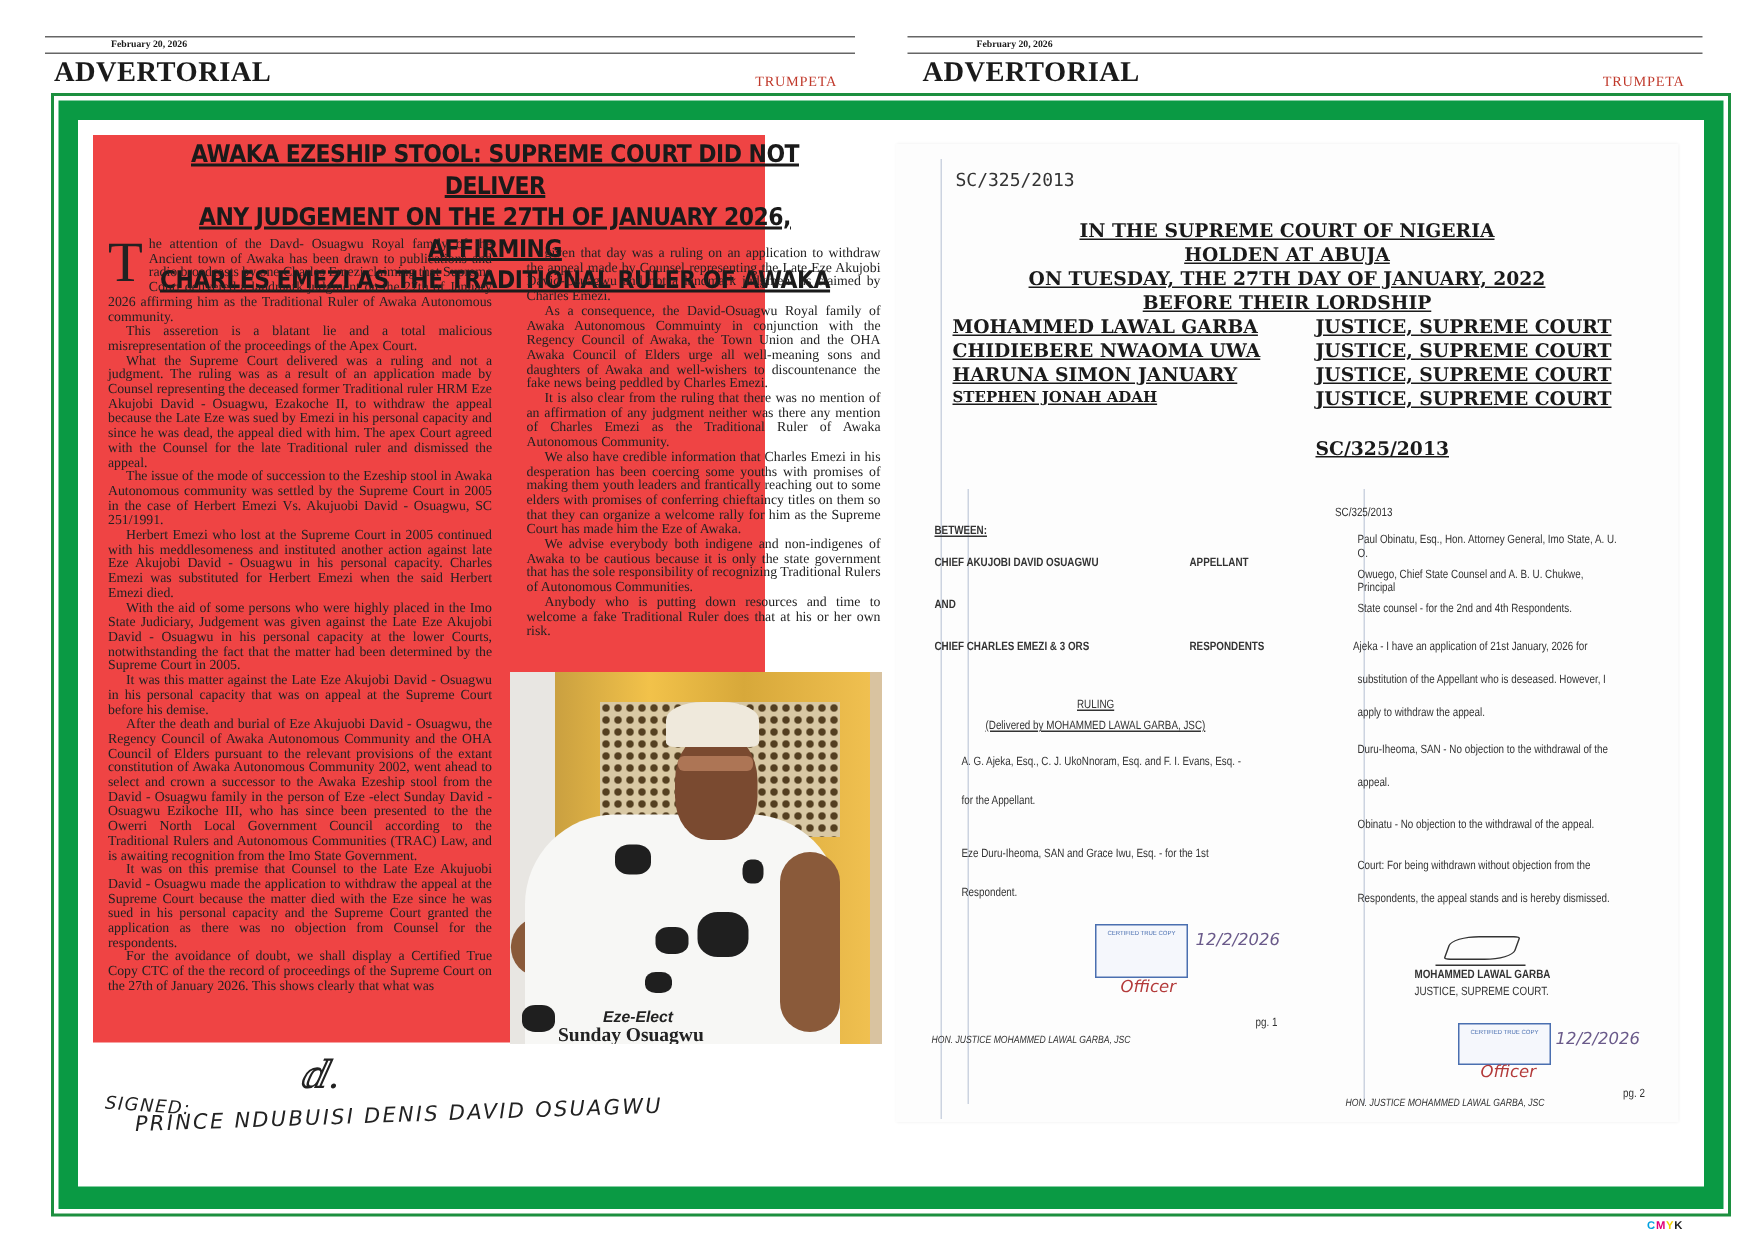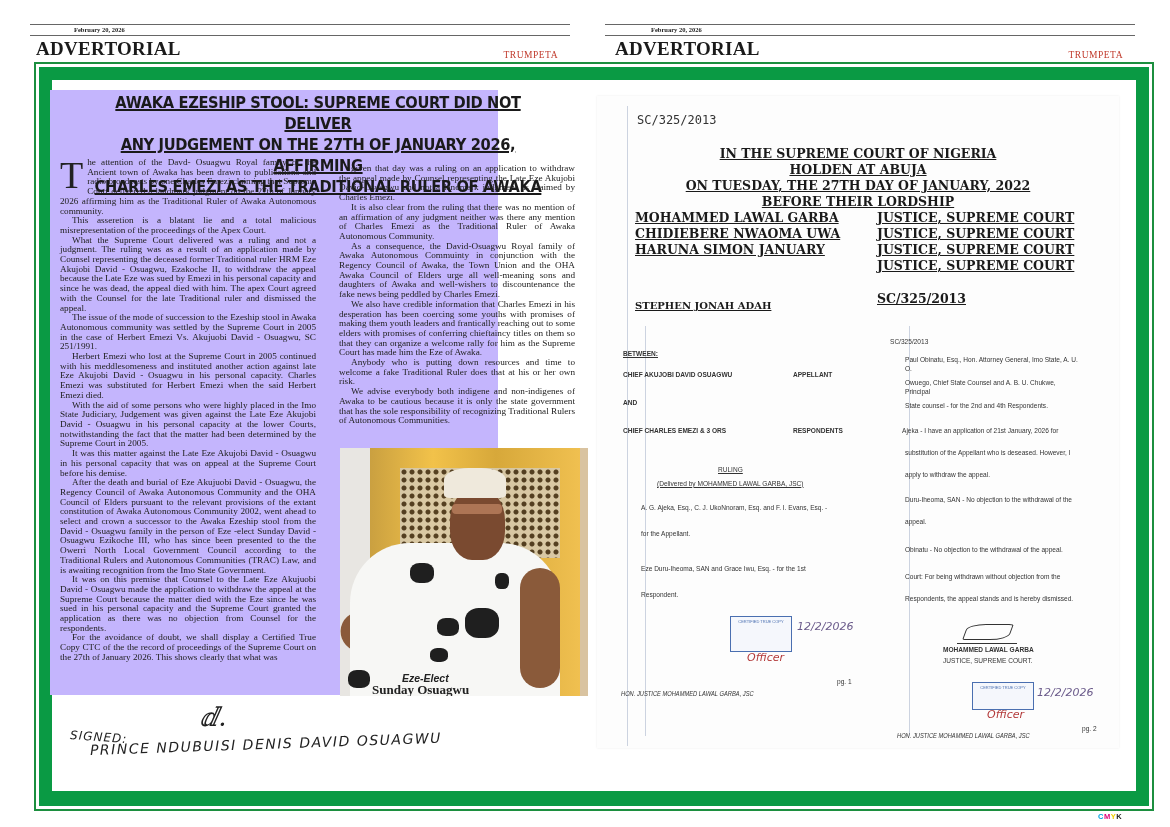--- a/index.html
+++ b/index.html
@@ -17,21 +17,21 @@
   .hdr-brand { position: absolute; top: 1px; right: 12px; font-size: 9.5px; color: #c0392b; letter-spacing: 0.5px; font-family: "Liberation Serif", serif; font-variant: small-caps; margin-top: 25px; }
   .hdr-section { position: absolute; top: 14px; left: 6px; font-size: 19px; font-weight: bold; font-family: "Liberation Serif", serif; letter-spacing: 0.3px; }
   .page-header.right .hdr-section { left: 10px; }
 
   
   .frame-outer { position: absolute; left: 34px; top: 62px; width: 1120px; height: 749px; border: 2px solid #1c8f3f; background: #fff; }
   .frame-inner { position: absolute; left: 39px; top: 67px; width: 1110px; height: 739px; background: #0a9a44; }
   .frame-white { position: absolute; left: 52px; top: 80px; width: 1084px; height: 711px; background: #ffffff; }
 
   
-  .article { position: absolute; left: 50px; top: 90px; width: 448px; height: 605px; background: #c4b5fd; }
+  .article { position: absolute; left: 62px; top: 90px; width: 448px; height: 605px; background: #ef4444; }
   .headline { position: absolute; left: 4px; top: 2px; width: 528px; text-align: center; font-family: "DejaVu Sans", sans-serif; font-weight: bold; font-size: 16.3px; line-height: 21px; text-decoration: underline; text-decoration-thickness: 2px; letter-spacing: -0.4px; transform: scaleX(0.9); transform-origin: center top; }
   .col { position: absolute; top: 68px; font-size: 9.2px; line-height: 9.7px; text-align: justify; font-family: "Liberation Serif", serif; color: #222; }
   .col p { text-indent: 12px; }
   .col1 { left: 10px; width: 256px; }
   .col2 { left: 289px; width: 236px; top: 74px; }
   .dropcap { float: left; font-size: 38px; line-height: 30px; margin: 2px 4px 0 0; font-weight: normal; text-indent: 0; }
   .col p.first { text-indent: 0; }
 
   
   .photo { position: absolute; left: 340px; top: 448px; width: 248px; height: 248px; overflow: hidden; background: #d9c3a0; }
@@ -56,21 +56,21 @@
 
   
   .doc { position: absolute; left: 597px; top: 96px; width: 522px; height: 652px; background: #fdfdfd; box-shadow: 0 0 2px rgba(0,0,0,0.08); }
   .doc-ref { position: absolute; left: 40px; top: 17px; font-family: "DejaVu Sans Mono", monospace; font-size: 12px; color: #333; }
   .doc-court { position: absolute; left: 0; width: 522px; text-align: center; font-family: "DejaVu Serif", serif; font-weight: bold; font-size: 12.5px; line-height: 16px; text-decoration: underline; color: #1a1a1a; }
   .doc-court .l1 { display: block; }
   .justices { position: absolute; left: 38px; top: 114px; width: 470px; font-family: "DejaVu Serif", serif; font-weight: bold; font-size: 12.5px; line-height: 16px; }
   .justice-row { display: flex; text-decoration: underline; }
   .justice-row .jname { width: 242px; }
   .justice-row .jtitle { }
-  .justice-row.small .jname { font-size: 10px; margin-top: 40px; }
+  .justice-row.small .jname { font-size: 10px; }
   .doc-ref2 { position: absolute; left: 280px; top: 195px; font-family: "DejaVu Serif", serif; font-weight: bold; font-size: 12.5px; text-decoration: underline; }
 
   .margin-line { position: absolute; top: 10px; width: 1px; height: 640px; background: #ccd3e0; }
 
   .pg { position: absolute; font-family: "Liberation Sans", sans-serif; font-size: 8px; color: #333; transform: scaleX(0.82); transform-origin: left top; }
   .pg.b { font-weight: bold; }
   .pg.u { text-decoration: underline; }
   .pg.i { font-style: italic; font-size: 7px; }
 
   .stamp { position: absolute; border: 1.5px solid #4a6fb0; background: #f5f7fc; width: 62px; height: 36px; padding: 2px; font-size: 4px; color: #4a6fb0; font-family: "Liberation Sans", sans-serif; text-align: center; line-height: 5px; }
@@ -118,25 +118,25 @@
     <p>Herbert Emezi who lost at the Supreme Court in 2005 continued with his meddlesomeness and instituted another action against late Eze Akujobi David - Osuagwu in his personal capacity. Charles Emezi was substituted for Herbert Emezi when the said Herbert Emezi died.</p>
     <p>With the aid of some persons who were highly placed in the Imo State Judiciary, Judgement was given against the Late Eze Akujobi David - Osuagwu in his personal capacity at the lower Courts, notwithstanding the fact that the matter had been determined by the Supreme Court in 2005.</p>
     <p>It was this matter against the Late Eze Akujobi David - Osuagwu in his personal capacity that was on appeal at the Supreme Court before his demise.</p>
     <p>After the death and burial of Eze Akujuobi David - Osuagwu, the Regency Council of Awaka Autonomous Community and the OHA Council of Elders pursuant to the relevant provisions of the extant constitution of Awaka Autonomous Community 2002, went ahead to select and crown a successor to the Awaka Ezeship stool from the David - Osuagwu family in the person of Eze -elect Sunday David - Osuagwu Ezikoche III, who has since been presented to the the Owerri North Local Government Council according to the Traditional Rulers and Autonomous Communities (TRAC) Law, and is awaiting recognition from the Imo State Government.</p>
     <p>It was on this premise that Counsel to the Late Eze Akujuobi David - Osuagwu made the application to withdraw the appeal at the Supreme Court because the matter died with the Eze since he was sued in his personal capacity and the Supreme Court granted the application as there was no objection from Counsel for the respondents.</p>
     <p>For the avoidance of doubt, we shall display a Certified True Copy CTC of the the record of proceedings of the Supreme Court on the 27th of January 2026. This shows clearly that what was</p>
   </div>
 
   <div class="col col2">
     <p>given that day was a ruling on an application to withdraw the appeal made by Counsel representing the Late Eze Akujobi David-Osuagwu and not a landmark judgment as claimed by Charles Emezi.</p>
+    <p>As a consequence, the David-Osuagwu Royal family of Awaka Autonomous Commuinty in conjunction with the Regency Council of Awaka, the Town Union and the OHA Awaka Council of Elders urge all well-meaning sons and daughters of Awaka and well-wishers to discountenance the fake news being peddled by Charles Emezi.</p>
     <p>It is also clear from the ruling that there was no mention of an affirmation of any judgment neither was there any mention of Charles Emezi as the Traditional Ruler of Awaka Autonomous Community.</p>
-    <p>As a consequence, the David-Osuagwu Royal family of Awaka Autonomous Commuinty in conjunction with the Regency Council of Awaka, the Town Union and the OHA Awaka Council of Elders urge all well-meaning sons and daughters of Awaka and well-wishers to discountenance the fake news being peddled by Charles Emezi.</p>
     <p>We also have credible information that Charles Emezi in his desperation has been coercing some youths with promises of making them youth leaders and frantically reaching out to some elders with promises of conferring chieftaincy titles on them so that they can organize a welcome rally for him as the Supreme Court has made him the Eze of Awaka.</p>
+    <p>We advise everybody both indigene and non-indigenes of Awaka to be cautious because it is only the state government that has the sole responsibility of recognizing Traditional Rulers of Autonomous Communities.</p>
     <p>Anybody who is putting down resources and time to welcome a fake Traditional Ruler does that at his or her own risk.</p>
-    <p>We advise everybody both indigene and non-indigenes of Awaka to be cautious because it is only the state government that has the sole responsibility of recognizing Traditional Rulers of Autonomous Communities.</p>
   </div>
 </div>
 
 <div class="photo">
   <div class="wall"></div>
   <div class="throne"></div>
   <div class="throne-pattern"></div>
   <div class="arm-l"></div>
   <div class="robe"></div>
   <div class="spot" style="left:70px;top:115px;width:24px;height:20px"></div>

